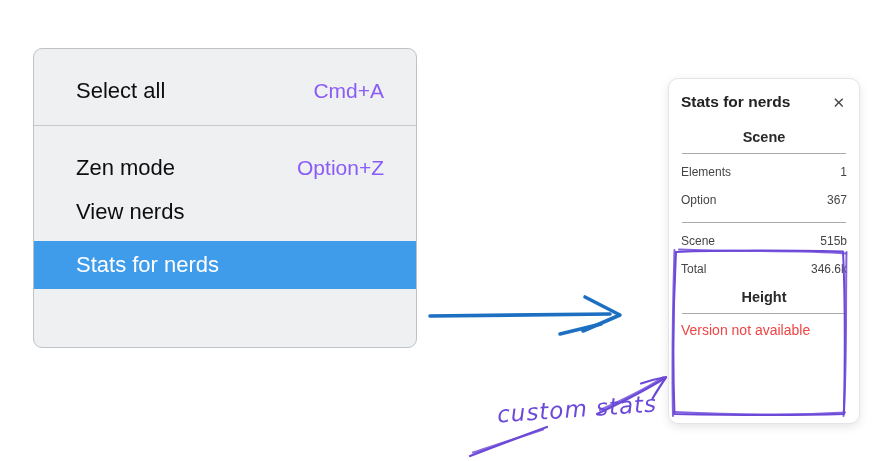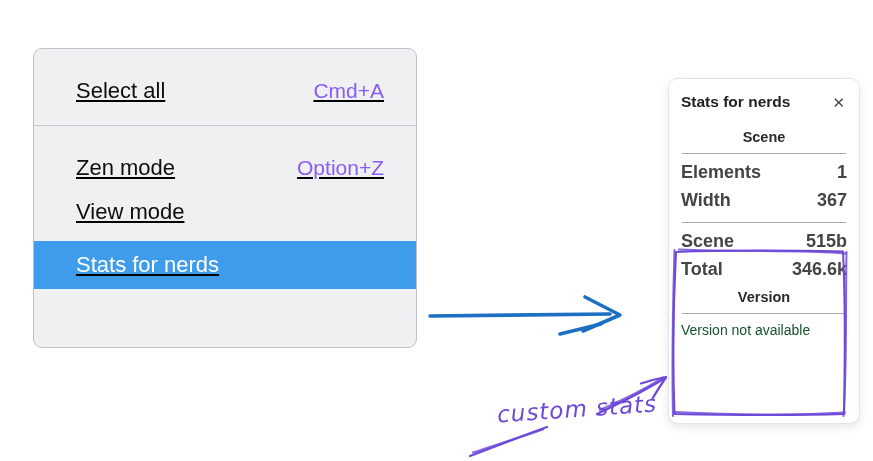--- a/index.html
+++ b/index.html
@@ -5,21 +5,21 @@
   html,body{margin:0;padding:0;background:#ffffff;}
   .stage{
     position:relative;width:873px;height:461px;background:#ffffff;
     overflow:hidden;font-family:"Liberation Sans",sans-serif;
   }
 
   
   .context-menu{
     position:absolute;left:33px;top:48px;width:384px;height:300px;
     box-sizing:border-box;background:#eef0f1;border:1px solid #bfc3c7;
-    border-radius:9px;padding-top:14px;overflow:hidden;text-decoration:underline;
+    border-radius:9px;padding-top:14px;overflow:hidden;
   }
   .menu-row{
     height:44px;display:flex;align-items:center;justify-content:space-between;
     padding:0 32px 0 42px;font-size:22px;color:#0e0e0e;cursor:default;
   }
   .menu-row.first{height:56px;}
   .menu-row .shortcut{color:#8b5cf6;font-size:21px;}
   .menu-divider{height:1px;background:#c6cacd;margin:6px 0 20px 0;}
   .menu-row.selected{background:#3f9ceb;color:#ffffff;height:48px;margin-top:7px;}
   .menu-row.selected .shortcut{color:#cde4f9;}
@@ -34,23 +34,23 @@
   .panel-header{display:flex;justify-content:space-between;align-items:center;height:22px;}
   .panel-title{font-weight:bold;font-size:15.5px;color:#222222;}
   .close-btn{font-size:15px;color:#4a4a4a;cursor:pointer;line-height:1;padding:2px;}
   .section-header{text-align:center;font-weight:bold;font-size:14.5px;color:#2a2a2a;}
   .sh-scene{margin-top:16px;}
   .sh-storage{margin-top:8px;}
   .sh-version{margin-top:6px;}
   .hr{height:1px;background:#ababab;margin:8px 1px 4px 1px;}
   .stat-row{
     display:flex;justify-content:space-between;align-items:center;
-    height:28px;font-size:18px;color:#454545;font-weight:bold;
+    height:28px;font-size:12px;color:#454545;
   }
-  .note-row{height:24px;display:flex;align-items:center;font-size:14px;color:#14532d;margin-top:2px;}
+  .note-row{height:24px;display:flex;align-items:center;font-size:14px;color:#ef4444;margin-top:2px;}
 
   
   .overlay{position:absolute;left:0;top:0;width:873px;height:461px;pointer-events:none;}
   .handwriting{
     position:absolute;left:497px;top:396px;font-size:23px;font-style:italic;
     letter-spacing:1px;color:#6d49d8;transform:rotate(-4deg);
     font-family:"DejaVu Sans",sans-serif;white-space:nowrap;
   }
 </style>
 </head>
@@ -62,55 +62,55 @@
     <div class="menu-row first">
       <span>Select all</span>
       <span class="shortcut">Cmd+A</span>
     </div>
     <div class="menu-divider"></div>
     <div class="menu-row">
       <span>Zen mode</span>
       <span class="shortcut">Option+Z</span>
     </div>
     <div class="menu-row">
-      <span>View mode</span>
+      <span>View nerds</span>
     </div>
     <div class="menu-row selected">
       <span>Stats for nerds</span>
     </div>
   </div>
 
   <div class="stats-panel">
     <div class="panel-header">
       <span class="panel-title">Stats for nerds</span>
       <span class="close-btn">✕</span>
     </div>
 
     <div class="section-header sh-scene">Scene</div>
     <div class="hr"></div>
     <div class="stat-row">
       <span>Elements</span>
       <span>1</span>
     </div>
     <div class="stat-row">
-      <span>Width</span>
+      <span>Option</span>
       <span>367</span>
     </div>
 
     <div class="hr"></div>
     <div class="stat-row">
       <span>Scene</span>
       <span>515b</span>
     </div>
     <div class="stat-row">
       <span>Total</span>
       <span>346.6k</span>
     </div>
 
-    <div class="section-header sh-version">Version</div>
+    <div class="section-header sh-version">Height</div>
     <div class="hr"></div>
     <div class="note-row">Version not available</div>
   </div>
 
   <svg class="overlay" viewBox="0 0 873 461">
 
     <g stroke="#1d6fc2" stroke-width="3.6" fill="none" stroke-linecap="round" stroke-linejoin="round">
       <path d="M430,316 L610,314"></path>
       <path d="M585,297 L620,315 L583,331"></path>
       <path d="M560,334 L601,324"></path>

